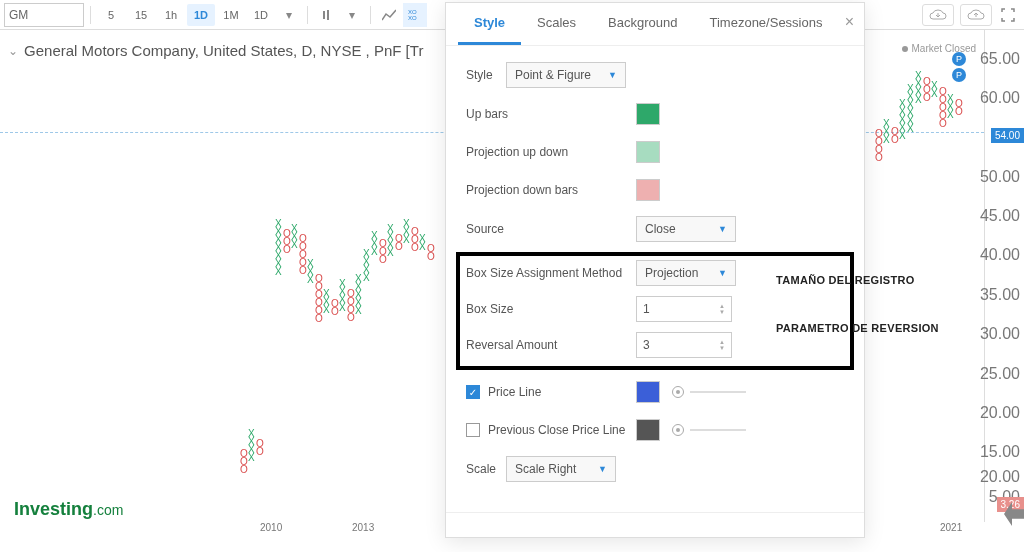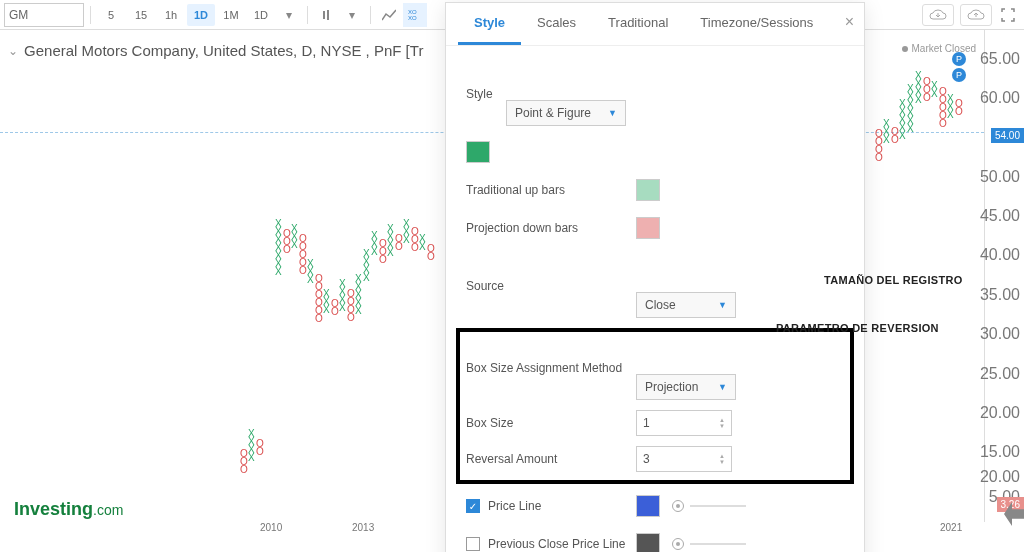--- a/index.html
+++ b/index.html
@@ -49,21 +49,21 @@
 
 .dialog { position: absolute; top: 2px; left: 445px; width: 420px; background: #fff; border: 1px solid #ddd; box-shadow: 0 4px 20px rgba(0,0,0,0.1); }
 .dialog-tabs { display: flex; border-bottom: 1px solid #eee; padding: 0 12px; position: relative; }
 .dialog-tab { padding: 12px 16px; font-size: 13px; color: #666; cursor: pointer; }
 .dialog-tab.active { color: #2d88d8; font-weight: 600; border-bottom: 3px solid #2d88d8; }
 .dialog-close { position: absolute; right: 10px; top: 10px; color: #999; cursor: pointer; font-size: 16px; }
 .dialog-body { padding: 16px 20px; }
 .form-row { display: flex; align-items: center; margin-bottom: 14px; min-height: 24px; }
 .form-label { flex: 0 0 170px; font-size: 12px; color: #555; }
 .color-swatch { width: 24px; height: 22px; border: 1px solid #ccc; cursor: pointer; }
-.dropdown { min-width: 100px; height: 26px; border: 1px solid #ccc; display: flex; align-items: center; justify-content: space-between; padding: 4px 8px; font-size: 12px; color: #555; background: #f8f8f8; cursor: pointer; margin-top: 38px; }
+.dropdown { min-width: 100px; height: 26px; border: 1px solid #ccc; display: flex; align-items: center; justify-content: space-between; padding: 4px 8px; font-size: 12px; color: #555; background: #f8f8f8; cursor: pointer; }
 .dropdown .caret { color: #2d88d8; font-size: 9px; }
 .num-input { width: 96px; height: 26px; border: 1px solid #ccc; padding: 0 6px; display: flex; align-items: center; justify-content: space-between; font-size: 12px; color: #555; }
 .spinner { display: flex; flex-direction: column; font-size: 6px; color: #aaa; line-height: 6px; }
 .checkbox { width: 14px; height: 14px; border: 1px solid #999; margin-right: 8px; display: flex; align-items: center; justify-content: center; font-size: 10px; color: #fff; }
 .checkbox.checked { background: #2d88d8; border-color: #2d88d8; }
 .slider-ctrl { display: flex; align-items: center; margin-left: 12px; gap: 6px; }
 .slider-knob { width: 12px; height: 12px; border: 1px solid #aaa; border-radius: 50%; background: #fff; display: flex; align-items: center; justify-content: center; }
 .slider-knob::after { content: ''; width: 4px; height: 4px; background: #aaa; border-radius: 50%; }
 .slider-track { width: 56px; height: 2px; background: #ddd; }
 .highlight-box { border: 4px solid #000; padding: 4px 6px; margin: -4px -10px 10px -10px; }
@@ -363,41 +363,42 @@
   <div class="time-tick" style="left:830px">2020</div>
   <div class="time-tick" style="left:940px">2021</div>
 </div>
 
 <div class="close-arrow"></div>
 
 <div class="dialog">
   <div class="dialog-tabs">
     <div class="dialog-tab active">Style</div>
     <div class="dialog-tab">Scales</div>
-    <div class="dialog-tab">Traditional</div>
+    <div class="dialog-tab">Background</div>
     <div class="dialog-tab">Timezone/Sessions</div>
     <div class="dialog-close">×</div>
   </div>
   <div class="dialog-body">
 
     <div class="form-row">
       <div class="form-label" style="flex:0 0 40px">Style</div>
       <div class="dropdown" style="min-width:120px">
         <span>Point &amp; Figure</span>
         <span class="caret">▼</span>
       </div>
     </div>
 
     <div class="form-row">
+      <div class="form-label">Up bars</div>
       <div class="color-swatch" style="background:#2ea86a"></div>
     </div>
 
 
     <div class="form-row">
-      <div class="form-label">Traditional up bars</div>
+      <div class="form-label">Projection up down</div>
       <div class="color-swatch" style="background:#a7dcc0"></div>
     </div>
 
     <div class="form-row">
       <div class="form-label">Projection down bars</div>
       <div class="color-swatch" style="background:#eeb0b0"></div>
     </div>
 
     <div class="form-row">
       <div class="form-label">Source</div>
@@ -466,18 +467,18 @@
     </div>
 
   </div>
   <div class="dialog-footer">
 
     <div style="flex:1"></div>
 
   </div>
 </div>
 
-<div class="annotation" style="top:274px; left:776px;margin-left:48px;">TAMAÑO DEL REGISTRO</div>
+<div class="annotation" style="top:274px; left:776px;">TAMAÑO DEL REGISTRO</div>
 <div class="annotation" style="top:322px; left:776px;">PARAMETRO DE REVERSION</div>
 
 <div class="investing-logo">
   <span>Investing</span><span class="dot-com">.com</span>
 </div>
 
 </body></html>

